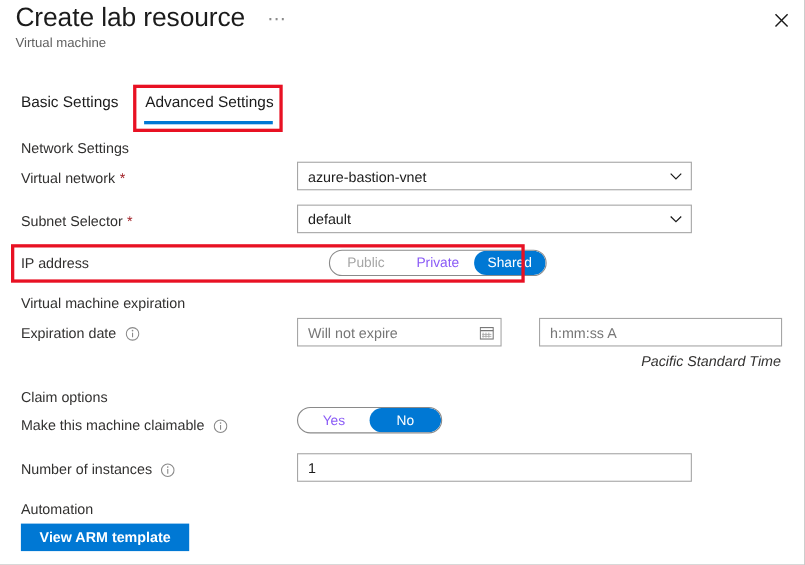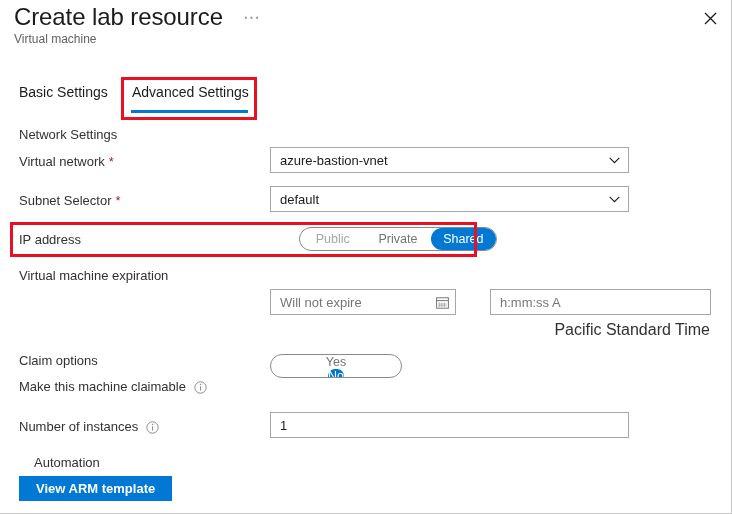--- a/index.html
+++ b/index.html
@@ -180,21 +180,21 @@
     font-size: 12.5px;
     border-radius: 11px;
     cursor: pointer;
     box-sizing: border-box;
   }
   .pill .opt.selected {
     background: #0078d4;
     color: #ffffff;
   }
   .pill .opt.disabled { color: #a6a6a6; cursor: default; }
-  .pill .opt.normal { color: #737373; }
+  .pill .opt.normal { color: #8b5cf6; }
 
   #ip-pill { left: 270px; width: 198px; margin-left: 29px; }
   #ip-pill .opt { flex: 1; }
 
   #claim-pill { left: 270px; width: 132px; }
   #claim-pill .opt { flex: 1; }
 
   
   #ip-highlight {
     position: absolute;
@@ -205,23 +205,24 @@
     border: 3px solid #e81123;
     box-sizing: border-box;
     pointer-events: none;
   }
 
   
   #timezone {
     position: absolute;
     right: 21px;
     top: 321px;
-    font-size: 16px;
+    font-size: 13px;
     color: #323130;
     white-space: nowrap;
+    font-style: italic;
   }
   #arm-button {
     position: absolute;
     left: 19px;
     top: 476px;
     height: 25px;
     padding: 4px 17px;
     background: #0078d4;
     color: #ffffff;
     font-size: 13px;
@@ -287,20 +288,30 @@
   <div class="field-label" style="top:232px;text-align:center;">IP address</div>
   <div class="pill" id="ip-pill" style="top:227px;">
     <span class="opt disabled">Public</span>
     <span class="opt normal">Private</span>
     <span class="opt selected">Shared</span>
   </div>
   <div id="ip-highlight"></div>
 
   <div class="section-head" style="top:268px;">Virtual machine expiration</div>
 
+  <div class="field-label" style="top:295px;">
+    <span>Expiration date</span>
+    <span class="info-icon">
+      <svg width="13" height="13" viewBox="0 0 13 13">
+        <circle cx="6.5" cy="6.5" r="5.7" stroke="#8a8a8a" stroke-width="1" fill="none"></circle>
+        <circle cx="6.5" cy="3.6" r="0.75" fill="#8a8a8a"></circle>
+        <path d="M6.5 5.4 L6.5 9.6" stroke="#8a8a8a" stroke-width="1" fill="none"></path>
+      </svg>
+    </span>
+  </div>
   <div class="control" style="top:289px; left:270px; width:186px;">
     <span class="val placeholder">Will not expire</span>
     <span class="cal-icon">
       <svg width="13" height="13" viewBox="0 0 13 13">
         <rect x="0.6" y="1.8" width="11.8" height="10.4" stroke="#767676" stroke-width="1" fill="none"></rect>
         <path d="M0.6 4.6 L12.4 4.6" stroke="#767676" stroke-width="1"></path>
         <path d="M3.2 6.4 L3.2 11 M5.8 6.4 L5.8 11 M8.4 6.4 L8.4 11" stroke="#a6a6a6" stroke-width="0.8"></path>
         <path d="M2.3 8.0 L10.7 8.0 M2.3 9.8 L10.7 9.8" stroke="#a6a6a6" stroke-width="0.8"></path>
       </svg>
     </span>
@@ -315,35 +326,35 @@
   <div class="field-label" style="top:379px;">
     <span>Make this machine claimable</span>
     <span class="info-icon">
       <svg width="13" height="13" viewBox="0 0 13 13">
         <circle cx="6.5" cy="6.5" r="5.7" stroke="#8a8a8a" stroke-width="1" fill="none"></circle>
         <circle cx="6.5" cy="3.6" r="0.75" fill="#8a8a8a"></circle>
         <path d="M6.5 5.4 L6.5 9.6" stroke="#8a8a8a" stroke-width="1" fill="none"></path>
       </svg>
     </span>
   </div>
-  <div class="pill" id="claim-pill" style="top:354px;flex-direction:column;">
+  <div class="pill" id="claim-pill" style="top:370px;">
     <span class="opt normal">Yes</span>
     <span class="opt selected">No</span>
   </div>
 
   <div class="field-label" style="top:419px;">
     <span>Number of instances</span>
     <span class="info-icon">
       <svg width="13" height="13" viewBox="0 0 13 13">
         <circle cx="6.5" cy="6.5" r="5.7" stroke="#8a8a8a" stroke-width="1" fill="none"></circle>
         <circle cx="6.5" cy="3.6" r="0.75" fill="#8a8a8a"></circle>
         <path d="M6.5 5.4 L6.5 9.6" stroke="#8a8a8a" stroke-width="1" fill="none"></path>
       </svg>
     </span>
   </div>
   <div class="control" style="top:412px;">
     <span class="val">1</span>
   </div>
 
-  <div class="section-head" style="top:455px;margin-left:15px;">Automation</div>
+  <div class="section-head" style="top:455px;">Automation</div>
   <button id="arm-button">View ARM template</button>
 
 </div>
 
 </body></html>

